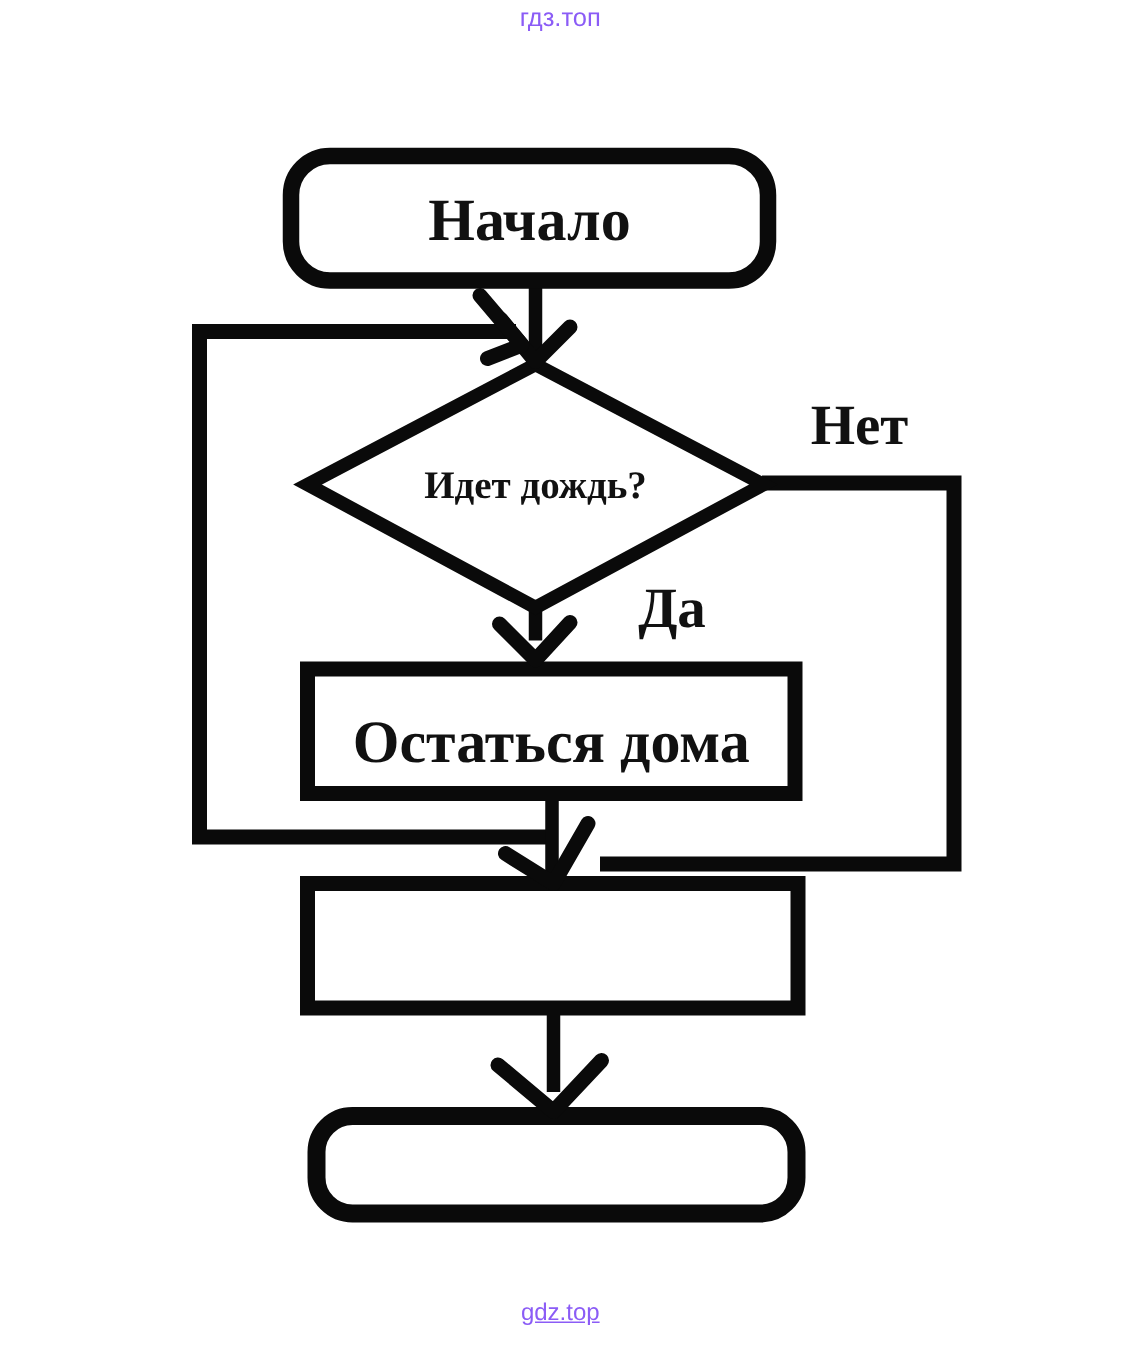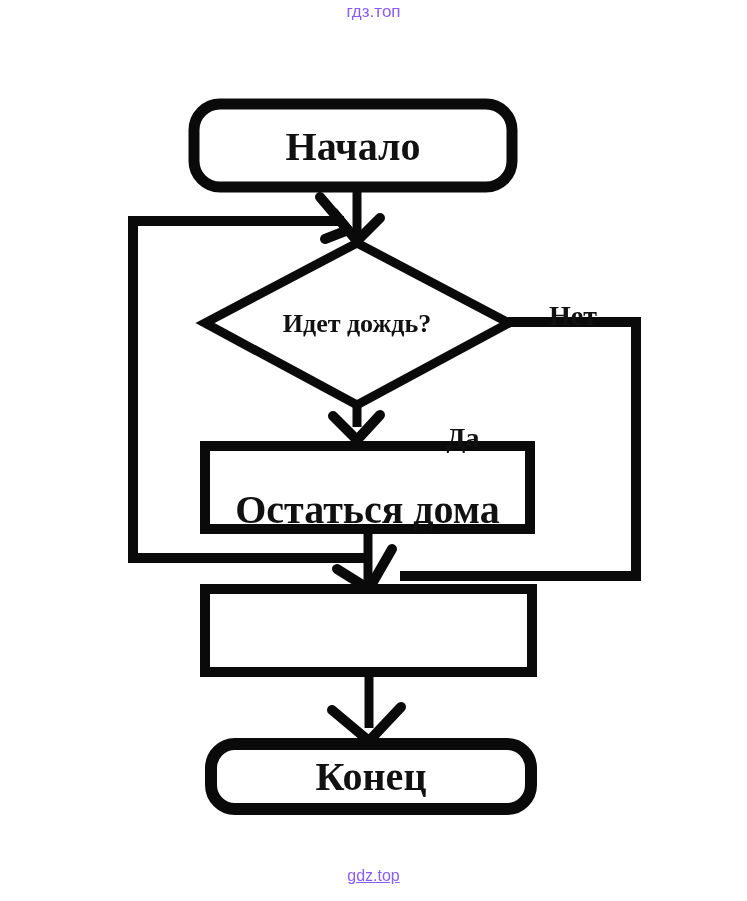--- a/index.html
+++ b/index.html
@@ -27,26 +27,26 @@
   .edge-thin{stroke-width:9;}
   .edge-thick{stroke-width:10;}
   .node{fill:#ffffff;stroke:var(--ink);}
   .arrowhead{stroke:var(--ink);fill:none;stroke-width:10;stroke-linecap:round;stroke-linejoin:round;}
   .label{
     position:absolute;display:flex;align-items:center;justify-content:center;
     font-weight:bold;color:var(--text);white-space:nowrap;
     font-family:"Liberation Serif", serif;
   }
   .node-label{font-size:40px;}
-  .edge-label{font-size:28px;margin-top:32px;}
+  .edge-label{font-size:38px;}
   .lbl-start{left:190px;top:100px;width:326px;height:92px;}
   .lbl-decision{left:207px;top:245px;width:300px;height:158px;font-size:26px;}
-  .lbl-yes{left:432px;top:385px;width:62px;height:42px;}
+  .lbl-yes{left:417px;top:385px;width:62px;height:42px;}
   .lbl-no{left:535px;top:263px;width:76px;height:42px;}
-  .lbl-stay{left:202px;top:465px;width:331px;height:89px;}
+  .lbl-stay{left:202px;top:450px;width:331px;height:89px;}
   .lbl-walk{left:202px;top:585px;width:333px;height:90px;}
   .lbl-end{left:207px;top:740px;width:328px;height:73px;}
 </style>
 </head>
 <body>
 
 <div class="stage">
 
   <div class="wm wm-top">гдз.топ</div>
 
@@ -74,20 +74,19 @@
       <path class="arrowhead" d="M320,197 L348,230 L325,239"></path>
       <path class="arrowhead" d="M333,416 L357,440 L380,415"></path>
       <path class="arrowhead" d="M337,569 L369,589 L392,549"></path>
       <path class="arrowhead" d="M332,710 L369,741 L401,707"></path>
     </g>
   </svg>
 
   <div class="label node-label lbl-start">Начало</div>
   <div class="label node-label lbl-decision">Идет дождь?</div>
   <div class="label node-label lbl-stay">Остаться дома</div>
-  <div class="label node-label lbl-end">Конец</div>
 
   <div class="label edge-label lbl-yes">Да</div>
   <div class="label edge-label lbl-no">Нет</div>
 
   <div class="wm wm-bottom">gdz.top</div>
 
 </div>
 
 </body></html>

